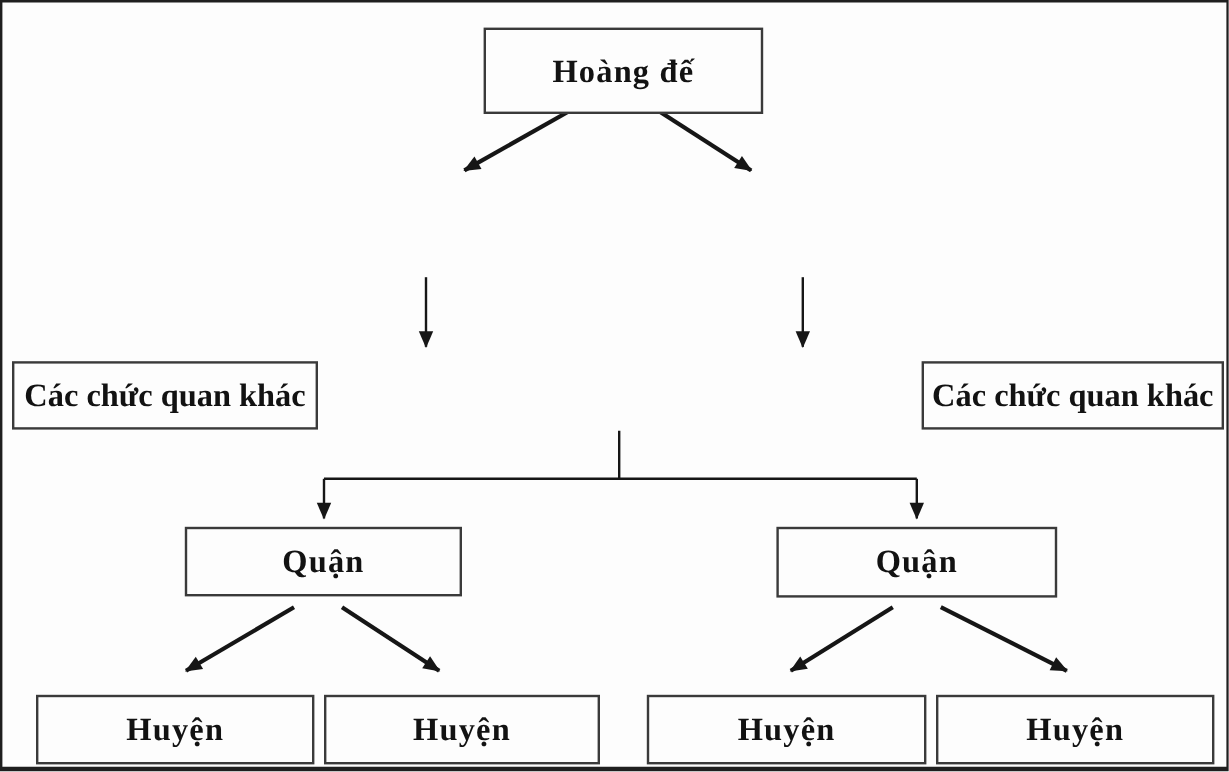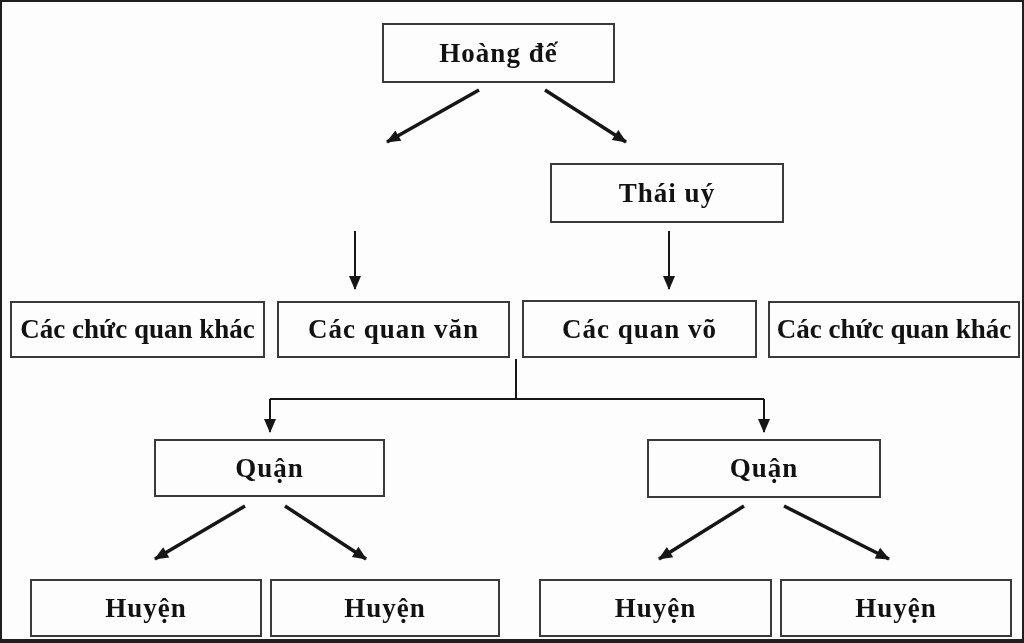--- a/index.html
+++ b/index.html
@@ -52,27 +52,24 @@
     <line x1="268" y1="397" x2="268" y2="430" stroke="#161616" stroke-width="2" marker-end="url(#ah)"></line>
     <line x1="762" y1="397" x2="762" y2="430" stroke="#161616" stroke-width="2" marker-end="url(#ah)"></line>
 
     <line x1="243" y1="504" x2="153" y2="557" stroke="#161616" stroke-width="3.5" marker-end="url(#ah)"></line>
     <line x1="283" y1="504" x2="364" y2="557" stroke="#161616" stroke-width="3.5" marker-end="url(#ah)"></line>
 
     <line x1="742" y1="504" x2="657" y2="557" stroke="#161616" stroke-width="3.5" marker-end="url(#ah)"></line>
     <line x1="782" y1="504" x2="887" y2="557" stroke="#161616" stroke-width="3.5" marker-end="url(#ah)"></line>
   </svg>
 
-  <div class="node" style="left:380px; top:21px;  width:233px; height:60px;">Hoàng đế</div>
+  <div class="node" style="left:401px; top:21px;  width:233px; height:72px;">Hoàng đế</div>
 
-  <div class="node" style="left:548px; top:161px; width:234px; height:60px;">Thái uý</div>
 
   <div class="node" style="left:8px;   top:299px; width:255px; height:57px; letter-spacing:0;">Các chức quan khác</div>
-  <div class="node" style="left:275px; top:299px; width:233px; height:57px;">Các quan văn</div>
-  <div class="node" style="left:520px; top:298px; width:235px; height:58px;">Các quan võ</div>
   <div class="node" style="left:766px; top:299px; width:252px; height:57px; letter-spacing:0;">Các chức quan khác</div>
 
   <div class="node" style="left:152px; top:437px; width:231px; height:58px;">Quận</div>
   <div class="node" style="left:645px; top:437px; width:234px; height:59px;">Quận</div>
 
   <div class="node" style="left:28px;  top:577px; width:232px; height:58px;">Huyện</div>
   <div class="node" style="left:268px; top:577px; width:230px; height:58px;">Huyện</div>
   <div class="node" style="left:537px; top:577px; width:233px; height:58px;">Huyện</div>
   <div class="node" style="left:778px; top:577px; width:232px; height:58px;">Huyện</div>
 

